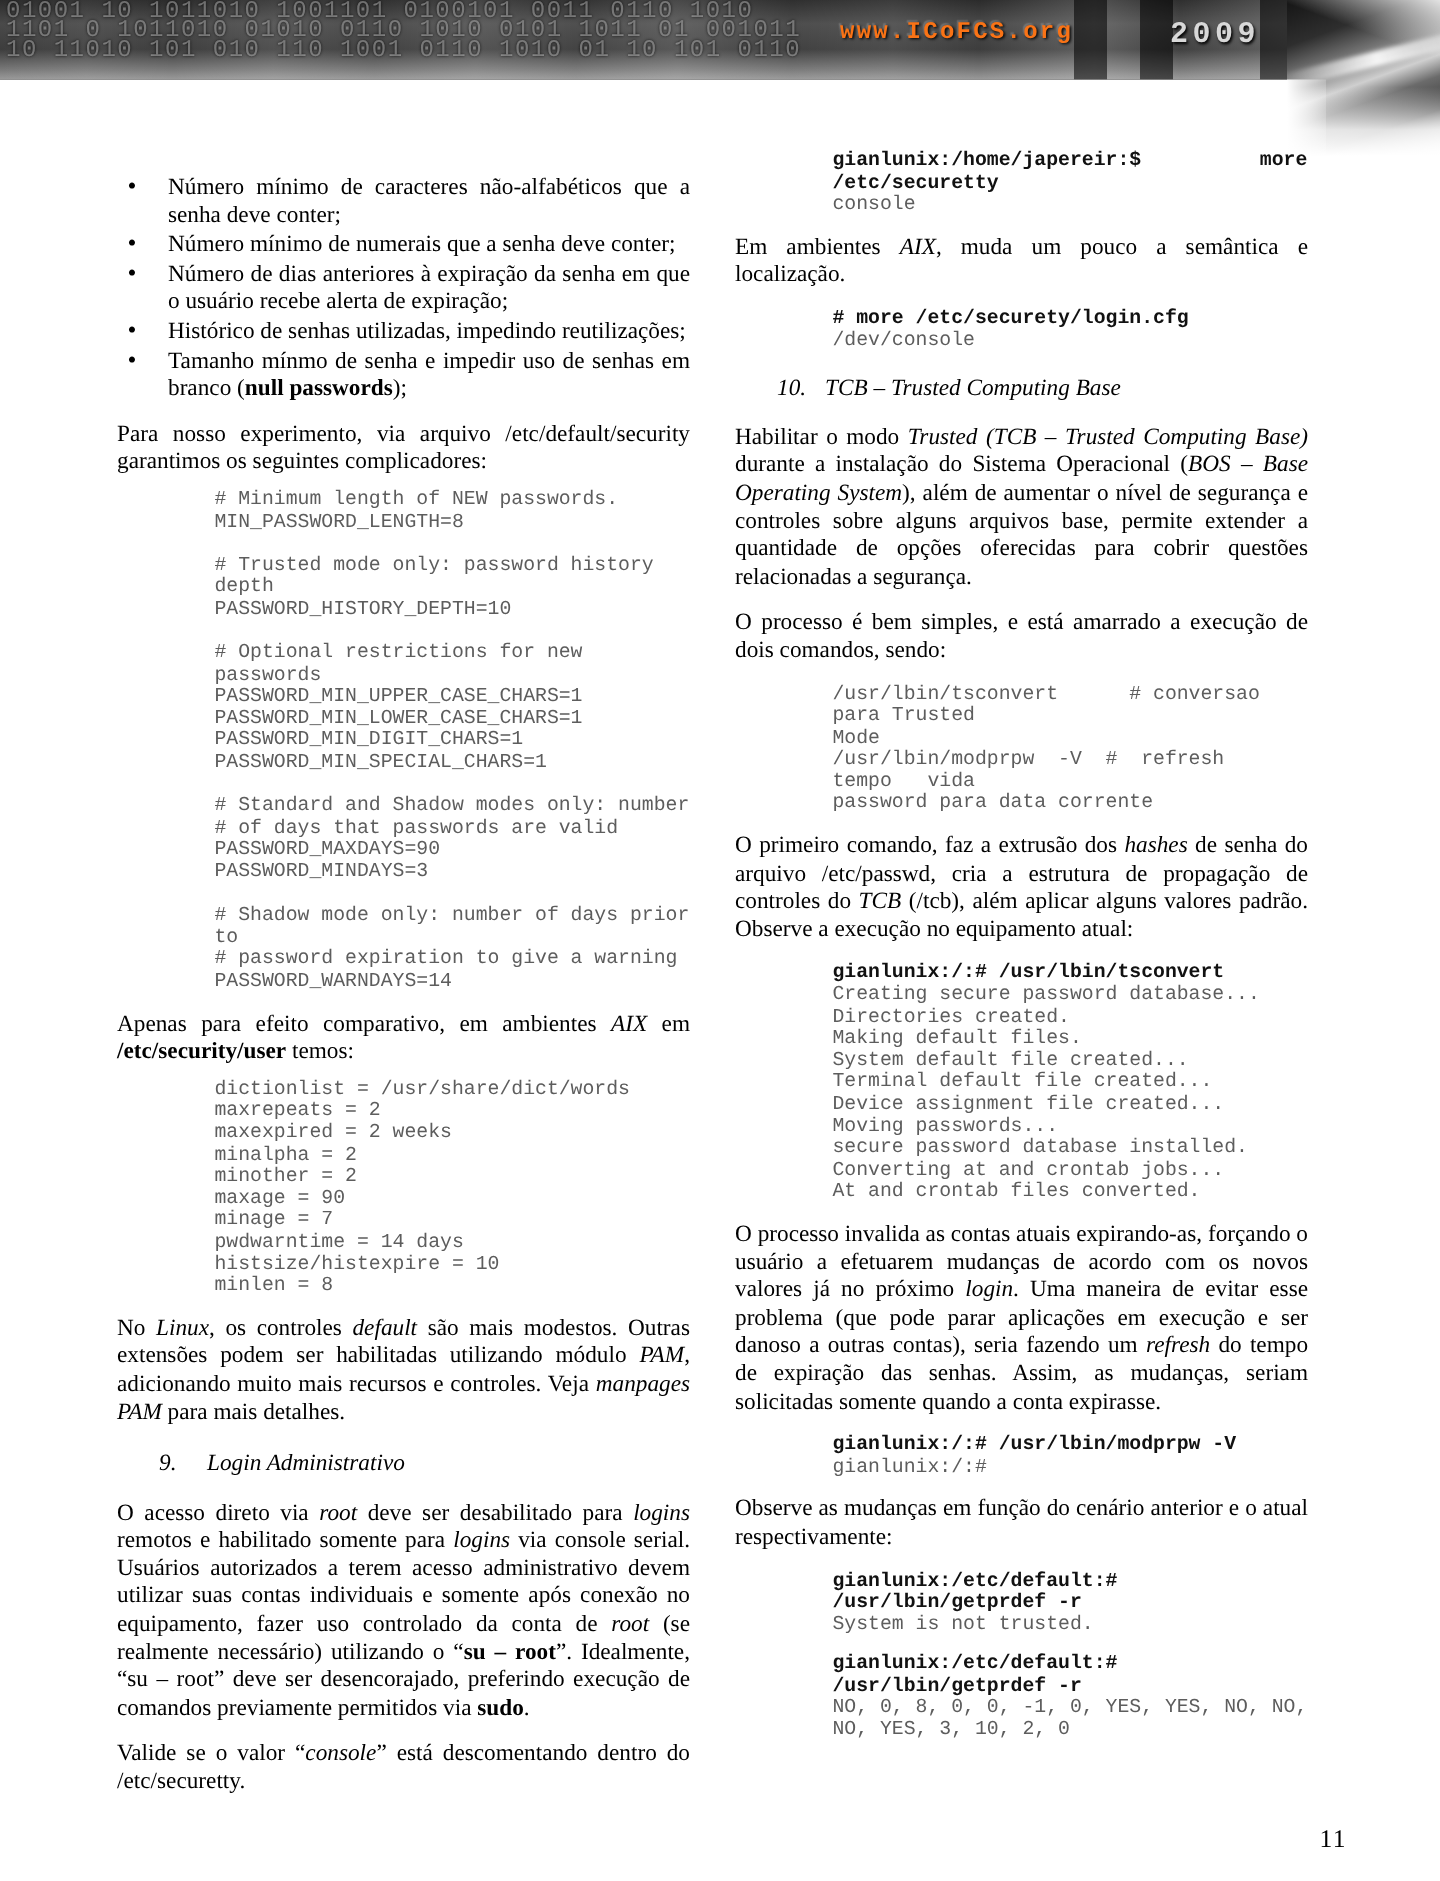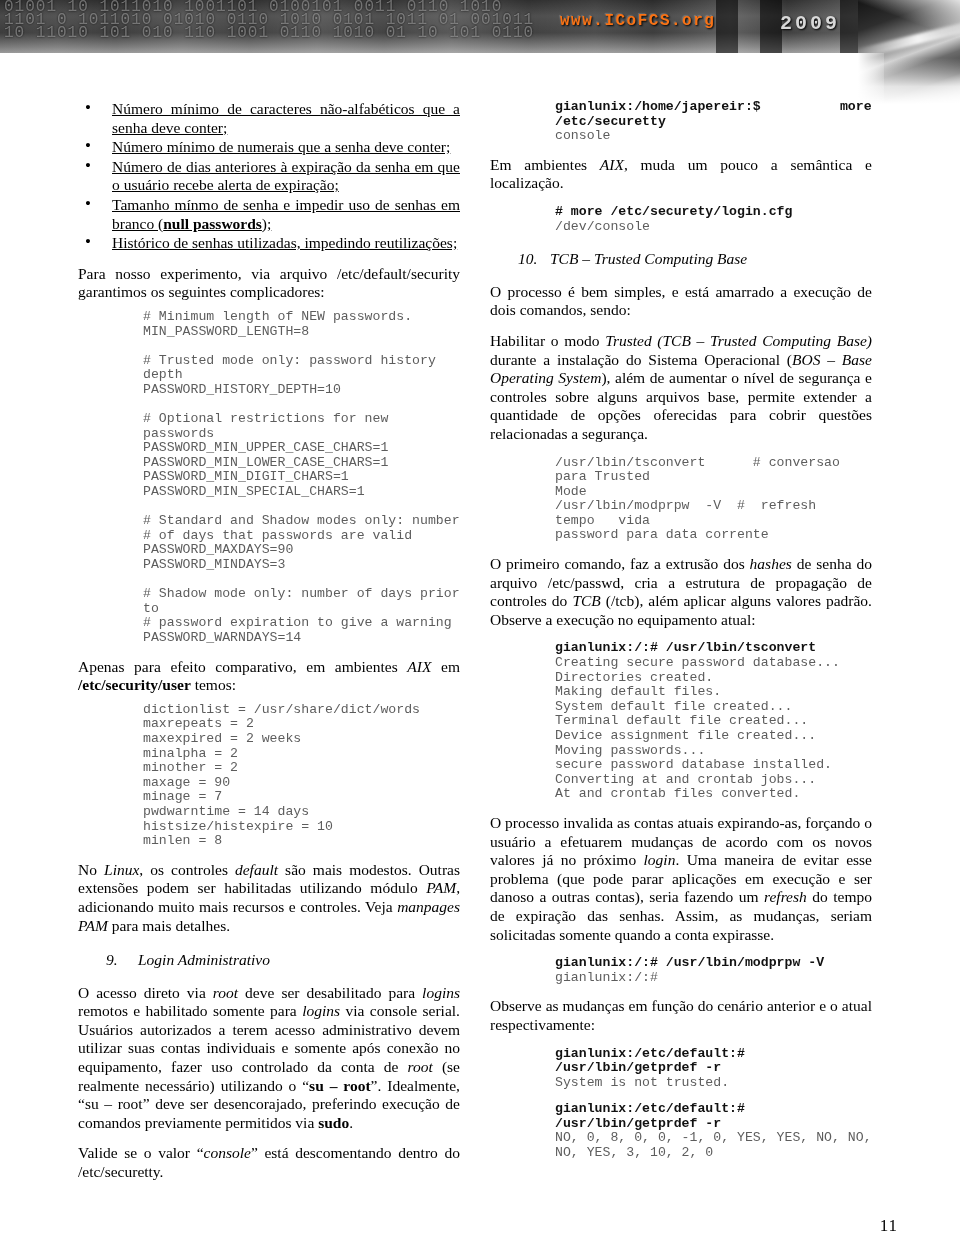--- a/index.html
+++ b/index.html
@@ -151,24 +151,23 @@
   p.body {
     margin: 0 0 12px 0;
     font-size: 15.5px;
     line-height: 18.6px;
     text-align: justify;
     text-justify: inter-word;
   }
   p.body.tight { margin-bottom: 8px; }
 
   ul.bullets {
-    margin: 0 0 12px 0;
+    margin: 16px 0 12px 0;
     padding: 0 0 0 30px;
     list-style: none;
-    text-decoration: underline;
   }
   ul.bullets li {
     position: relative;
     font-size: 15.5px;
     line-height: 18.6px;
     text-align: justify;
     text-justify: inter-word;
     margin: 0 0 1px 0;
     padding-left: 4px;
   }
@@ -243,22 +242,22 @@
     <div class="ph-fade"></div>
     <div class="ph-fade-l"></div>
   </div>
 
   <div class="col col-left">
 
     <ul class="bullets">
       <li>Número mínimo de caracteres não-alfabéticos que a senha deve conter;</li>
       <li>Número mínimo de numerais que a senha deve conter;</li>
       <li>Número de dias anteriores à expiração da senha em que o usuário recebe alerta de expiração;</li>
+      <li>Histórico de senhas utilizadas, impedindo reutilizações;</li>
       <li><span>Tamanho mínmo de senha e impedir uso de senhas em branco (</span><b>null passwords</b><span>);</span></li>
-      <li>Histórico de senhas utilizadas, impedindo reutilizações;</li>
     </ul>
 
     <p class="body tight">Para nosso experimento, via arquivo /etc/default/security garantimos os seguintes complicadores:</p>
 
     <pre class="code"># Minimum length of NEW passwords.
 MIN_PASSWORD_LENGTH=8
 
 # Trusted mode only: password history
 depth
 PASSWORD_HISTORY_DEPTH=10
@@ -308,23 +307,23 @@
 /etc/securetty</span></pre>
     <pre class="code">console</pre>
 
     <p class="body"><span>Em ambientes </span><i>AIX</i><span>, muda um pouco a semântica e localização.</span></p>
 
     <pre class="code t"><span class="cmd"># more /etc/securety/login.cfg</span></pre>
     <pre class="code">/dev/console</pre>
 
     <div class="numbered-heading"><span class="num">10.</span><i>TCB – Trusted Computing Base</i></div>
 
+    <p class="body"><span>Habilitar o modo </span><i>Trusted (TCB – Trusted Computing Base)</i><span> durante a instalação do Sistema Operacional (</span><i>BOS – Base Operating System</i><span>), além de aumentar o nível de segurança e controles sobre alguns arquivos base, permite extender a quantidade de opções oferecidas para cobrir questões relacionadas a segurança.</span></p>
+
     <p class="body">O processo é bem simples, e está amarrado a execução de dois comandos, sendo:</p>
-
-    <p class="body"><span>Habilitar o modo </span><i>Trusted (TCB – Trusted Computing Base)</i><span> durante a instalação do Sistema Operacional (</span><i>BOS – Base Operating System</i><span>), além de aumentar o nível de segurança e controles sobre alguns arquivos base, permite extender a quantidade de opções oferecidas para cobrir questões relacionadas a segurança.</span></p>
 
     <pre class="code">/usr/lbin/tsconvert      # conversao para Trusted
 Mode
 /usr/lbin/modprpw  -V  #  refresh   tempo   vida
 password para data corrente</pre>
 
     <p class="body"><span>O primeiro comando, faz a extrusão dos </span><i>hashes</i><span> de senha do arquivo /etc/passwd, cria a estrutura de propagação de controles do </span><i>TCB</i><span> (/tcb), além aplicar alguns valores padrão. Observe a execução no equipamento atual:</span></p>
 
     <pre class="code t"><span class="cmd">gianlunix:/:# /usr/lbin/tsconvert</span></pre>
     <pre class="code">Creating secure password database...

